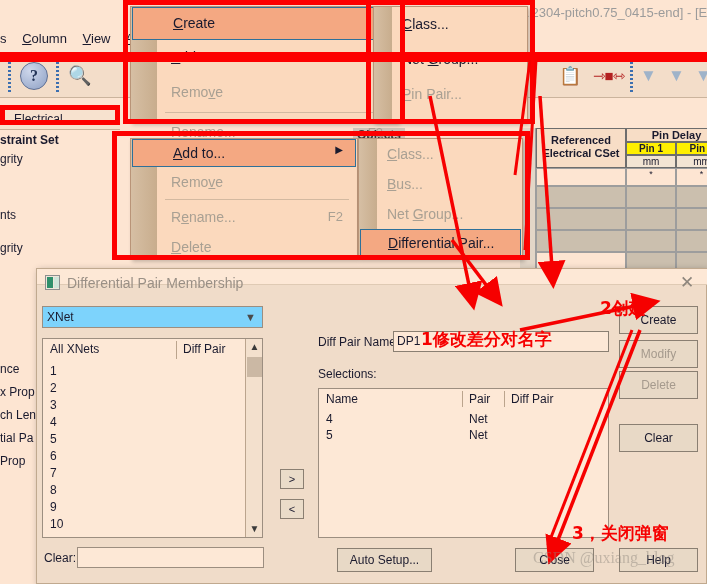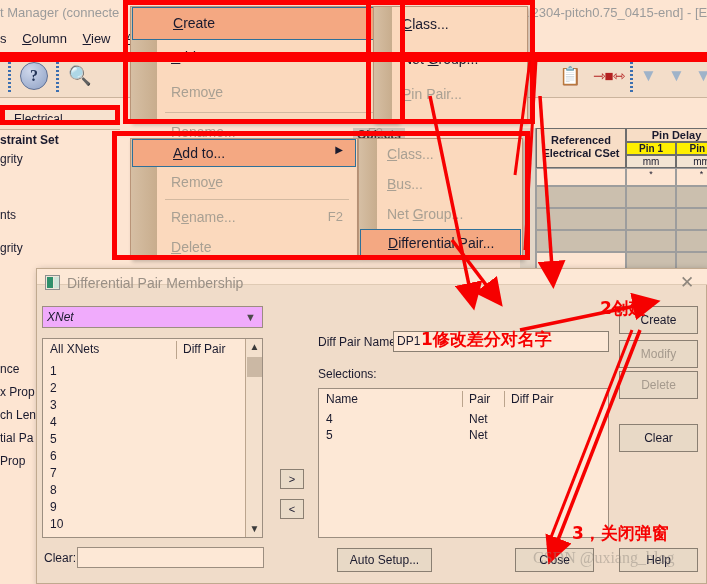--- a/index.html
+++ b/index.html
@@ -139,22 +139,22 @@
   }
   .dlg-ico::before { content:""; position:absolute; left:1px; top:1px; width:6px; height:11px; background:#2f8f6b; }
   .dlg-ico::after { content:""; position:absolute; left:8px; top:1px; width:5px; height:11px; background:#cfe5da; }
   .dlg-close {
     position:absolute; right:10px; top:3px; width:22px; height:22px;
     text-align:center; line-height:22px; font-size:17px; color:#8e867d;
   }
 
   .combo {
     position:absolute; left:42px; top:306px; width:221px; height:22px;
-    background:#f0abfc; border:1px solid #9c8e80; font-size:12px;
-    line-height:20px; padding-left:4px;font-style:italic;
+    background:#7dd3fc; border:1px solid #9c8e80; font-size:12px;
+    line-height:20px; padding-left:4px;
   }
   .combo .chev { position:absolute; right:6px; top:0; font-size:11px; color:#4a4a4a; }
 
   .listbox {
     position:absolute; left:42px; top:338px; width:221px; height:200px;
     background:#fde8d6; border:1px solid #9c8e80;
   }
   .lb-hdr { position:absolute; left:0; top:0; width:100%; height:22px; }
   .lb-hdr .c1 { position:absolute; left:7px; top:3px; font-size:12px; }
   .lb-hdr .c2 { position:absolute; left:140px; top:3px; font-size:12px; }
@@ -240,21 +240,20 @@
     color:rgba(140,132,124,.45); white-space:nowrap; pointer-events:none;
     font-family:Liberation Serif, serif;
   }
 </style>
 </head>
 <body>
 
 <div id="app-bg"></div>
 
 <div class="titlebar">
-  <span class="t-left">t Manager (connecte</span>
   <span class="t-right">A 2304-pitch0.75_0415-end] - [E</span>
 </div>
 
 <div class="menubar">
   <span>s</span>
   <span><u>C</u>olumn</span>
   <span><u>V</u>iew</span>
   <span><u>A</u>n</span>
 </div>
 

